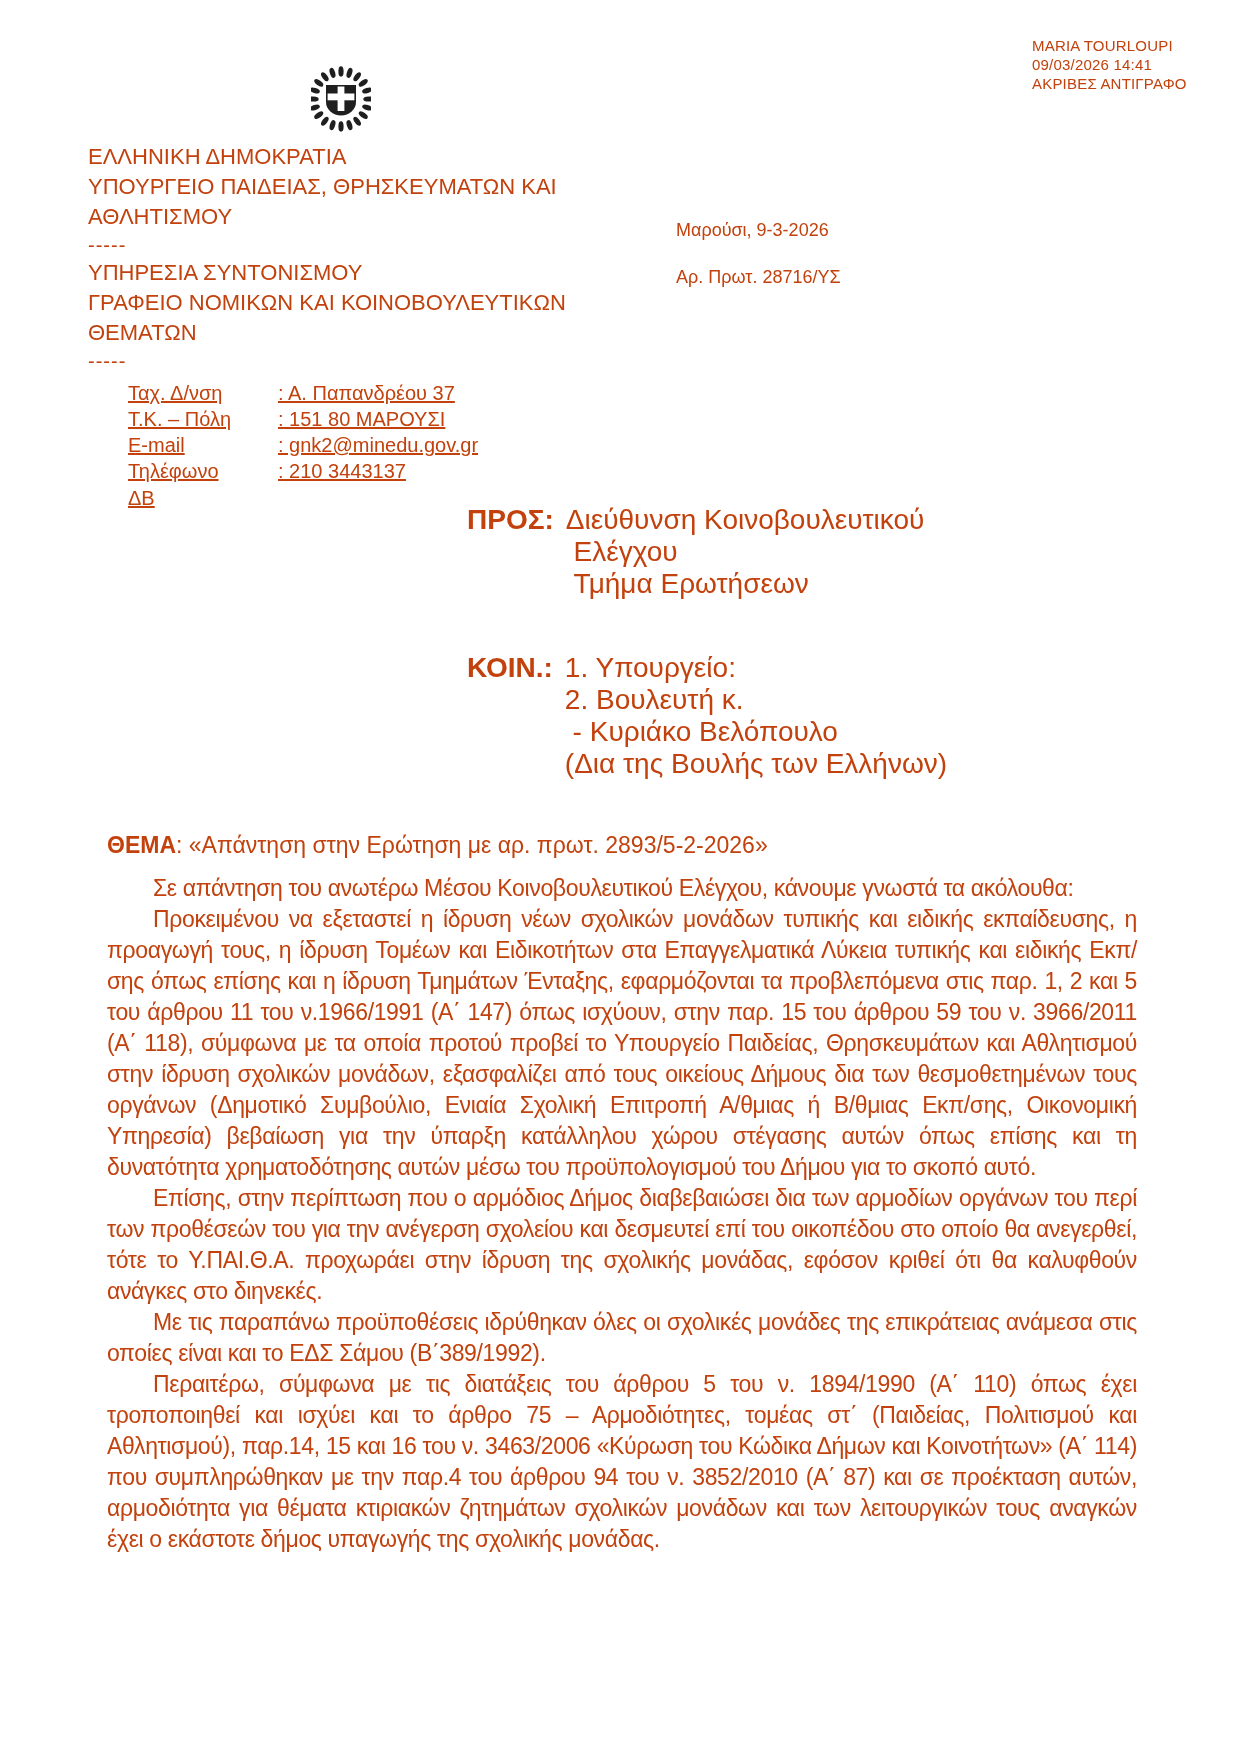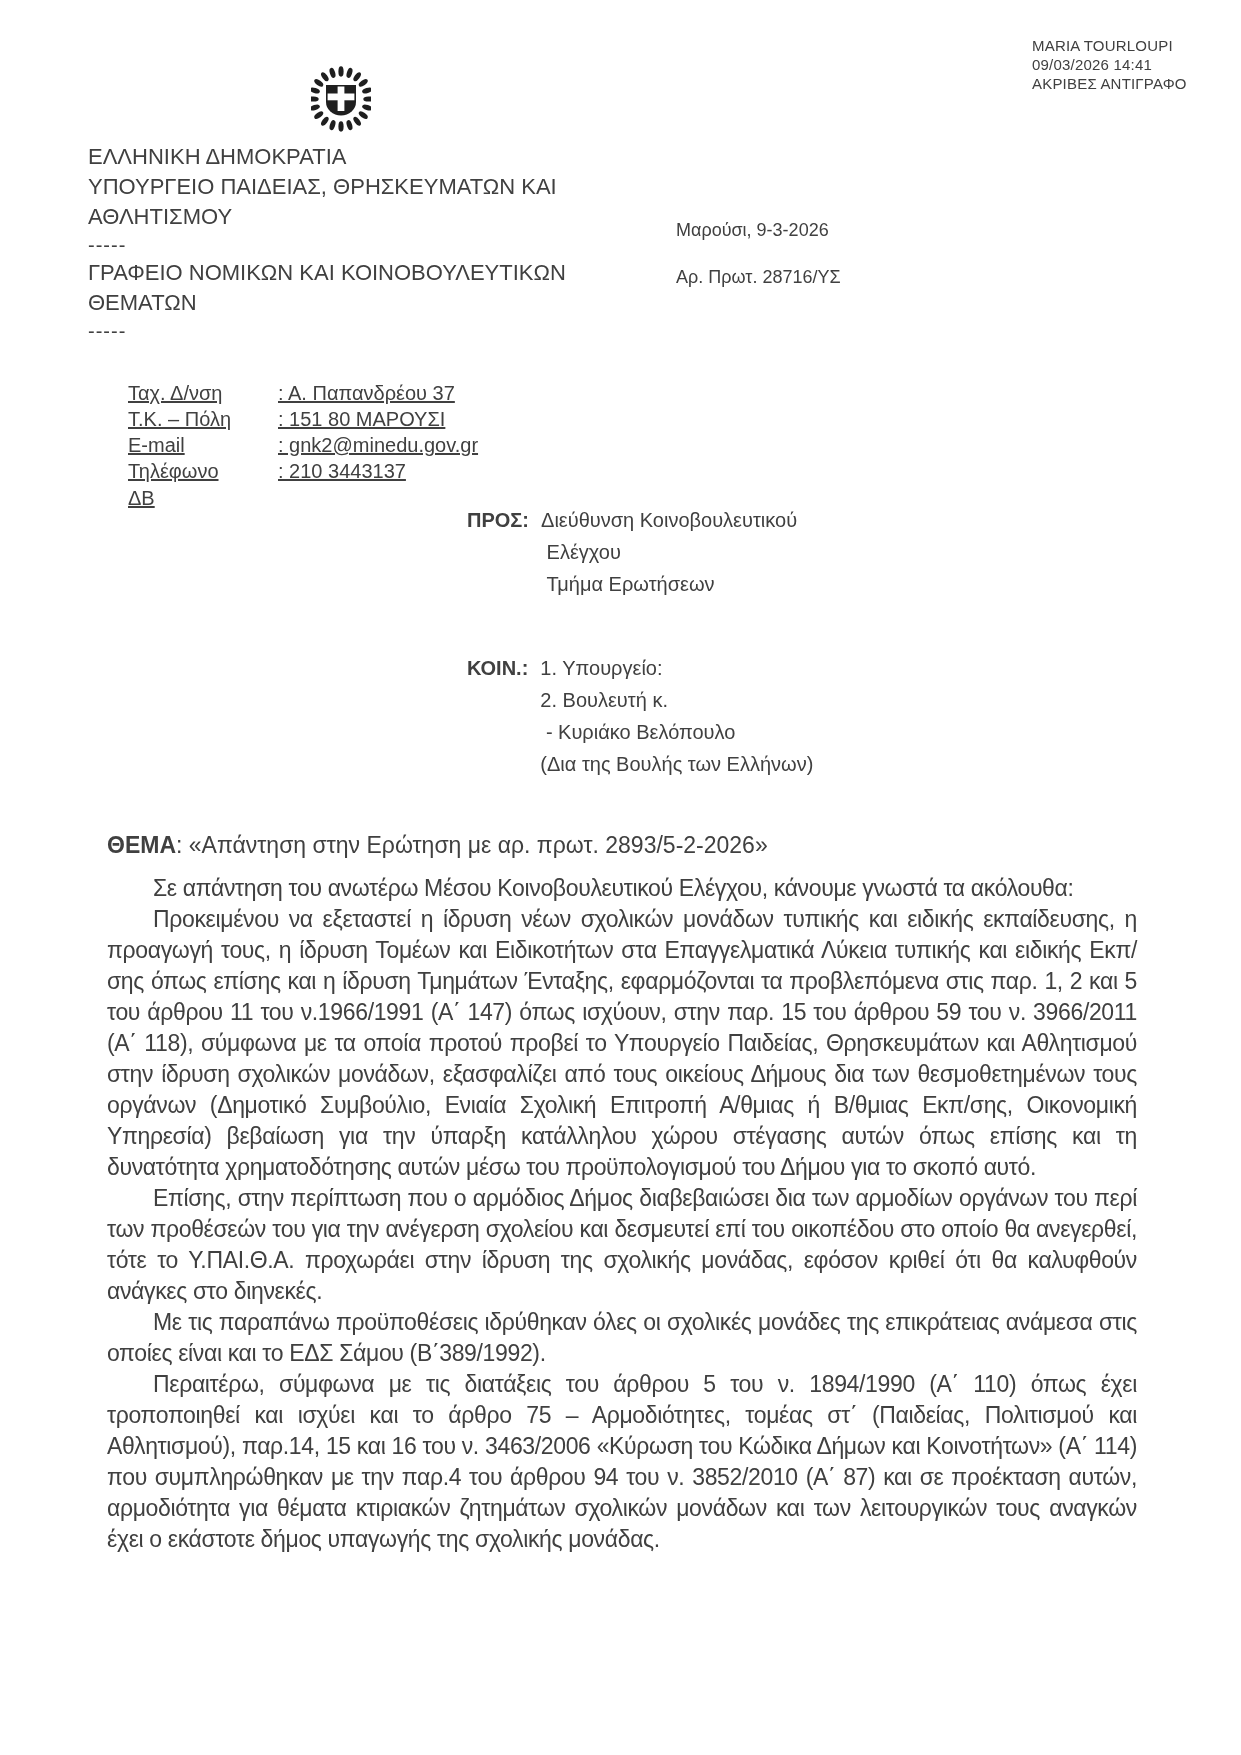--- a/index.html
+++ b/index.html
@@ -2,21 +2,21 @@
 <html lang="el"><head>
 <meta charset="utf-8">
 <style>
   html,body{margin:0;padding:0;background:#888;}
   .page{
     position:relative;
     width:1241px;height:1755px;
     margin:0 auto;
     background:#ffffff;
     font-family:"Liberation Sans", sans-serif;
-    color:#404040;
+    color:#c2410c;
     overflow:hidden;
   }
   
   .stamp{
     position:absolute;left:1032px;top:36px;
     font-size:15px;line-height:19px;
     letter-spacing:.2px;
   }
   
   .letterhead{
@@ -36,21 +36,21 @@
   .contact-initials{margin-top:1px;}
   
   .meta{
     position:absolute;left:676px;top:220px;
     font-weight:normal;font-size:18px;
   }
   .meta .protocol{margin-top:26px;}
   
   .addr-block{
     position:absolute;
-    font-size:20px;line-height:32px;
+    font-size:28px;line-height:32px;
     display:flex;align-items:flex-start;
   }
   .addr-pros{left:467px;top:504px;}
   .addr-koin{left:467px;top:652px;}
   .addr-label{font-weight:bold;margin-right:12px;white-space:nowrap;}
   .addr-lines div{white-space:pre-wrap;}
   
   .subject{
     position:absolute;left:107px;top:830px;width:1030px;
     font-size:23px;line-height:31px;
@@ -102,20 +102,21 @@
       <use href="#lf" transform="rotate(306 30 33)"></use>
       <use href="#lf" transform="rotate(324 30 33)"></use>
       <use href="#lf" transform="rotate(342 30 33)"></use>
       <path d="M 15 19 h 30 v 17 a 15 13.5 0 0 1 -30 0 Z" fill="#1f1f1f"></path>
       <rect x="26.6" y="20.5" width="6.8" height="24.5" fill="#ffffff"></rect>
       <rect x="16.6" y="27.5" width="26.8" height="6.8" fill="#ffffff"></rect>
     </svg>
     <div>ΕΛΛΗΝΙΚΗ ΔΗΜΟΚΡΑΤΙΑ</div>
     <div>ΥΠΟΥΡΓΕΙΟ ΠΑΙΔΕΙΑΣ, ΘΡΗΣΚΕΥΜΑΤΩΝ ΚΑΙ ΑΘΛΗΤΙΣΜΟΥ</div>
     <div class="divider">-----</div>
+    <div>ΥΠΗΡΕΣΙΑ ΣΥΝΤΟΝΙΣΜΟΥ</div>
     <div>ΓΡΑΦΕΙΟ ΝΟΜΙΚΩΝ ΚΑΙ ΚΟΙΝΟΒΟΥΛΕΥΤΙΚΩΝ ΘΕΜΑΤΩΝ</div>
     <div class="divider">-----</div>
   </div>
 
   <div class="contact">
     <div>
 
         <div class="contact-row">
           <span class="contact-label">Ταχ. Δ/νση</span>
           <span class="contact-value">: Α. Παπανδρέου 37</span>

